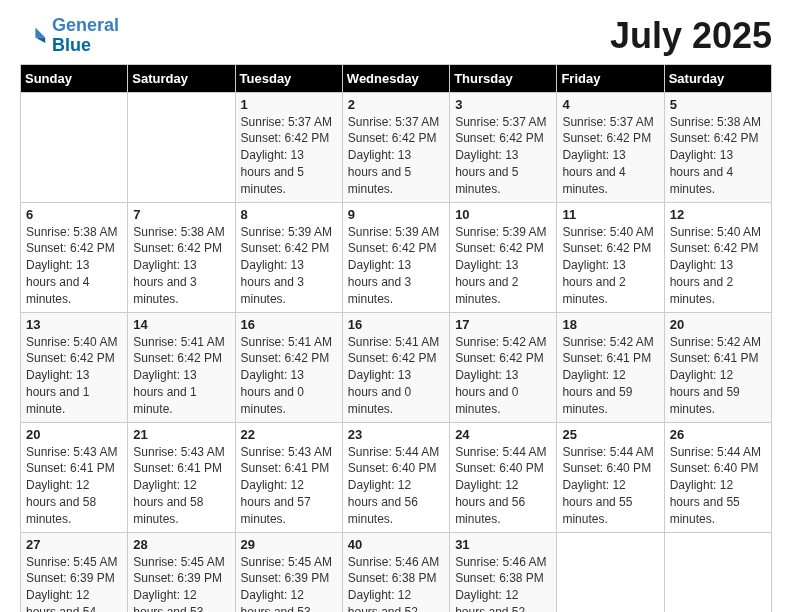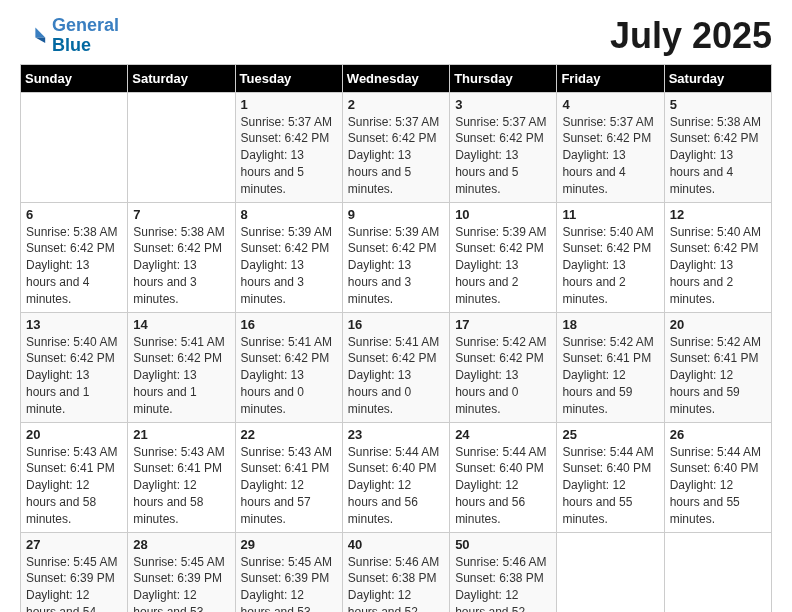--- a/index.html
+++ b/index.html
@@ -310,21 +310,21 @@
 Sunset: 6:39 PM
 Daylight: 12 hours and 53 minutes.</div>
           </td>
           <td>
             <span class="day-num">40</span>
             <div class="cell-info">Sunrise: 5:46 AM
 Sunset: 6:38 PM
 Daylight: 12 hours and 52 minutes.</div>
           </td>
           <td>
-            <span class="day-num">50</span>
+            <span class="day-num">31</span>
             <div class="cell-info">Sunrise: 5:46 AM
 Sunset: 6:38 PM
 Daylight: 12 hours and 52 minutes.</div>
           </td>
           <td class="empty-cell"></td>
           <td class="empty-cell"></td>
         </tr>
       </tbody>
   </table>
 </div>

